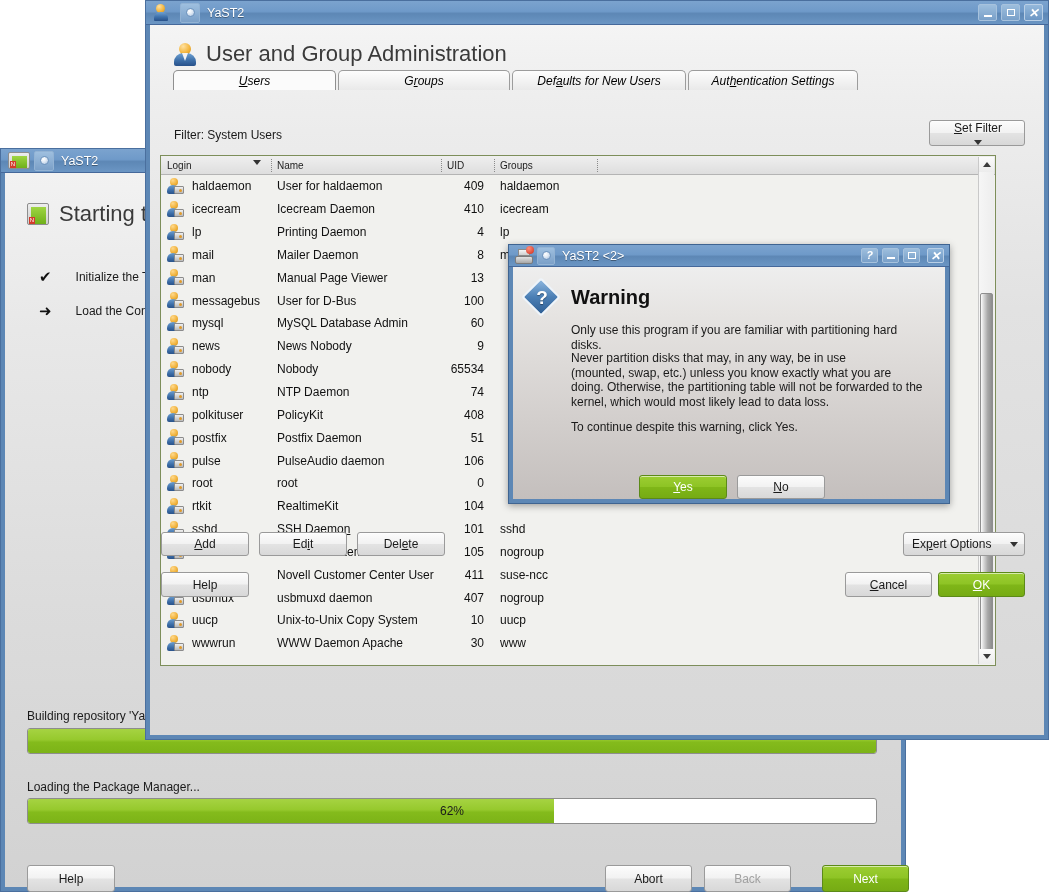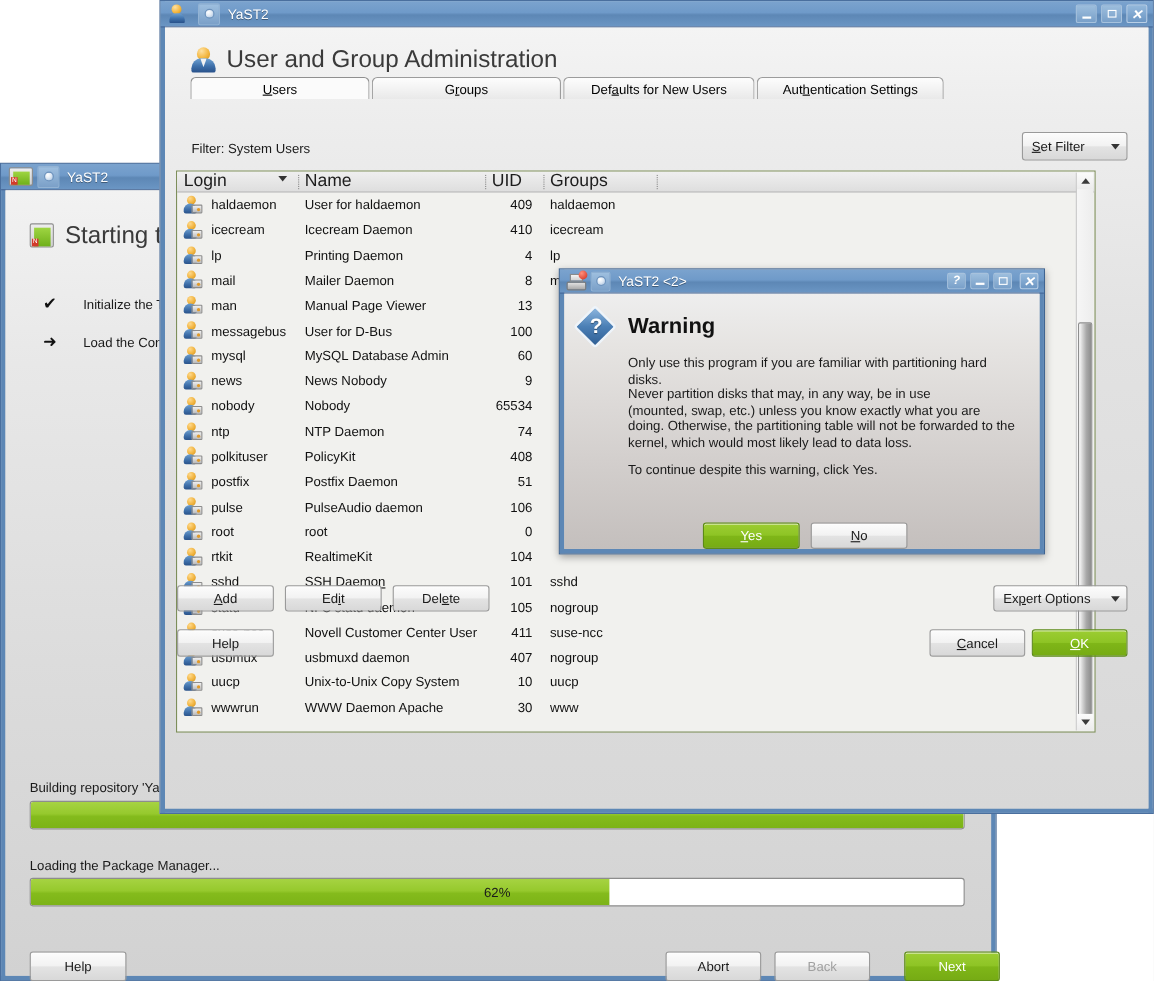--- a/index.html
+++ b/index.html
@@ -47,32 +47,32 @@
       background:linear-gradient(to bottom,#fcfcfc 0%,#f2f2f2 48%,#e3e3e3 52%,#d8d8d8 100%);
       font-family:"Liberation Sans",sans-serif;font-size:12px;color:#1a1a1a;
       display:inline-flex;align-items:center;justify-content:center;
       height:24px;cursor:default;box-shadow:0 1px 0 rgba(255,255,255,.6) inset;}
   .btn.green{border:1px solid #5c8a18;color:#ffffff;
       background:linear-gradient(to bottom,#9ccd32 0%,#8ec425 48%,#7fb618 52%,#76ab14 100%);}
   .btn.disabled{color:#a0a0a0;}
   .btn u{text-decoration:underline;}
 
   
-  .tabstrip{position:relative;display:flex;align-items:flex-end;height:20px;}
+  .tabstrip{position:relative;display:flex;align-items:flex-end;height:20px;font-style:italic;}
   .tab{box-sizing:border-box;height:20px;border:1px solid #9c9c9c;border-bottom:none;
       border-radius:5px 5px 0 0;display:flex;align-items:center;justify-content:center;
       background:linear-gradient(to bottom,#fdfdfd,#e9e9e9);font-size:12px;margin-right:2px;}
   .tab.active{background:#fbfbfb;border-color:#8f8f8f;position:relative;z-index:3;}
 
   
   .tablewrap{position:absolute;box-sizing:border-box;border:1px solid #7d8e5a;
       background:#f1f1ee;overflow:hidden;}
   .thead{display:flex;height:19px;box-sizing:border-box;
       background:linear-gradient(to bottom,#efefef,#dedede);
-      border-bottom:1px solid #b4b4b4;align-items:center;font-size:16px;color:#1d1d1d;}
+      border-bottom:1px solid #b4b4b4;align-items:center;font-size:10px;color:#1d1d1d;}
   .th{position:relative;height:19px;display:flex;align-items:center;
       padding-left:6px;box-sizing:border-box;}
   .th .sep{position:absolute;left:0;top:3px;bottom:3px;width:1px;
       border-left:1px dotted #8a8a8a;}
   .th .sortarrow{position:absolute;right:10px;top:4px;width:0;height:0;
       border-left:4px solid transparent;border-right:4px solid transparent;
       border-top:5px solid #333;}
   .trow{display:flex;align-items:center;height:22.85px;font-size:12px;color:#111;}
   .td{box-sizing:border-box;padding-left:6px;white-space:nowrap;overflow:hidden;}
   .td.num{text-align:right;padding-right:10px;padding-left:0;}
@@ -271,21 +271,21 @@
         <div class="tab" style="width:174px;">
           <span>Def<u>a</u>ults for New Users</span>
         </div>
         <div class="tab" style="width:170px;">
           <span>Aut<u>h</u>entication Settings</span>
         </div>
       </div>
 
       <div class="lbl" style="position:absolute;left:24px;top:103px;">Filter: System Users</div>
       <div class="btn" style="position:absolute;left:779px;top:95px;width:96px;height:26px;
-                   padding-left:8px;padding-right:6px;justify-content:space-between;">
+                   padding-left:8px;padding-right:6px;justify-content:space-between;flex-direction:column;">
         <span><u>S</u>et Filter</span>
         <span style="width:0;height:0;border-left:4px solid transparent;border-right:4px solid transparent;border-top:5px solid #333;"></span>
       </div>
 
       <div class="tablewrap" style="left:10px;top:130px;width:836px;height:511px;">
         <div class="thead">
           <div class="th" style="width:110px;">
             <span>Login</span>
             <span class="sortarrow"></span>
           </div>

